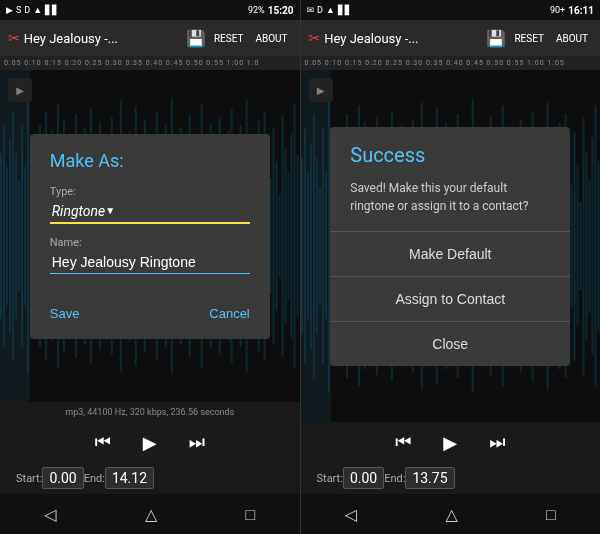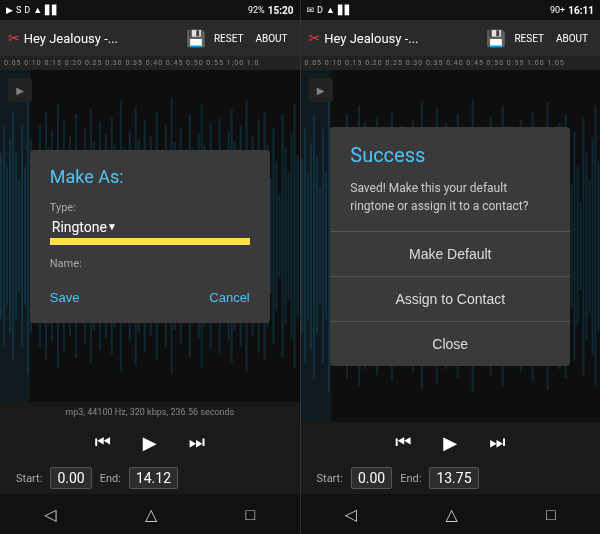--- a/index.html
+++ b/index.html
@@ -163,23 +163,24 @@
       border-bottom: 1px solid #4fc3f7;
       color: #fff;
       font-size: 14px;
       padding: 3px 2px;
       margin-bottom: 12px;
       outline: none;
     }
     .dialog-field-select {
       display: flex;
       align-items: center;
-      border-bottom: 7px solid #fde047;
+      border-bottom: 2px solid #fde047;
       padding: 3px 2px;
       margin-bottom: 12px;
+      font-style: italic;
     }
     .dialog-field-select span {
       color: #fff;
       font-size: 14px;
     }
     .dialog-field-select .arrow {
       color: #fff;
       font-size: 10px;
     }
     .dialog-actions {
@@ -263,21 +264,20 @@
     }
 
     
     .time-bar {
       height: 32px;
       background: #1a1a1a;
       display: flex;
       align-items: center;
       padding: 0 16px;
       flex-shrink: 0;
-      gap: 8px;
     }
     .time-label {
       color: #aaa;
       font-size: 11px;
     }
     .time-value {
       color: #fff;
       font-size: 14px;
       background: #2d2d2d;
       border: 1px solid #555;
@@ -462,20 +462,21 @@
 
     <div class="dialog-overlay">
       <div class="dialog-box">
         <div class="dialog-title">Make As:</div>
         <div class="dialog-label">Type:</div>
         <div class="dialog-field-select">
           <span>Ringtone</span>
           <span class="arrow">▼</span>
         </div>
         <div class="dialog-label">Name:</div>
+        <input class="dialog-field" type="text" value="Hey Jealousy Ringtone" style="">
         <div class="dialog-actions">
           <button class="dialog-btn">Save</button>
           <button class="dialog-btn">Cancel</button>
         </div>
       </div>
     </div>
   </div>
 
   <div class="file-info">
     <span class="file-info-text">mp3, 44100 Hz, 320 kbps, 236.56 seconds</span>

